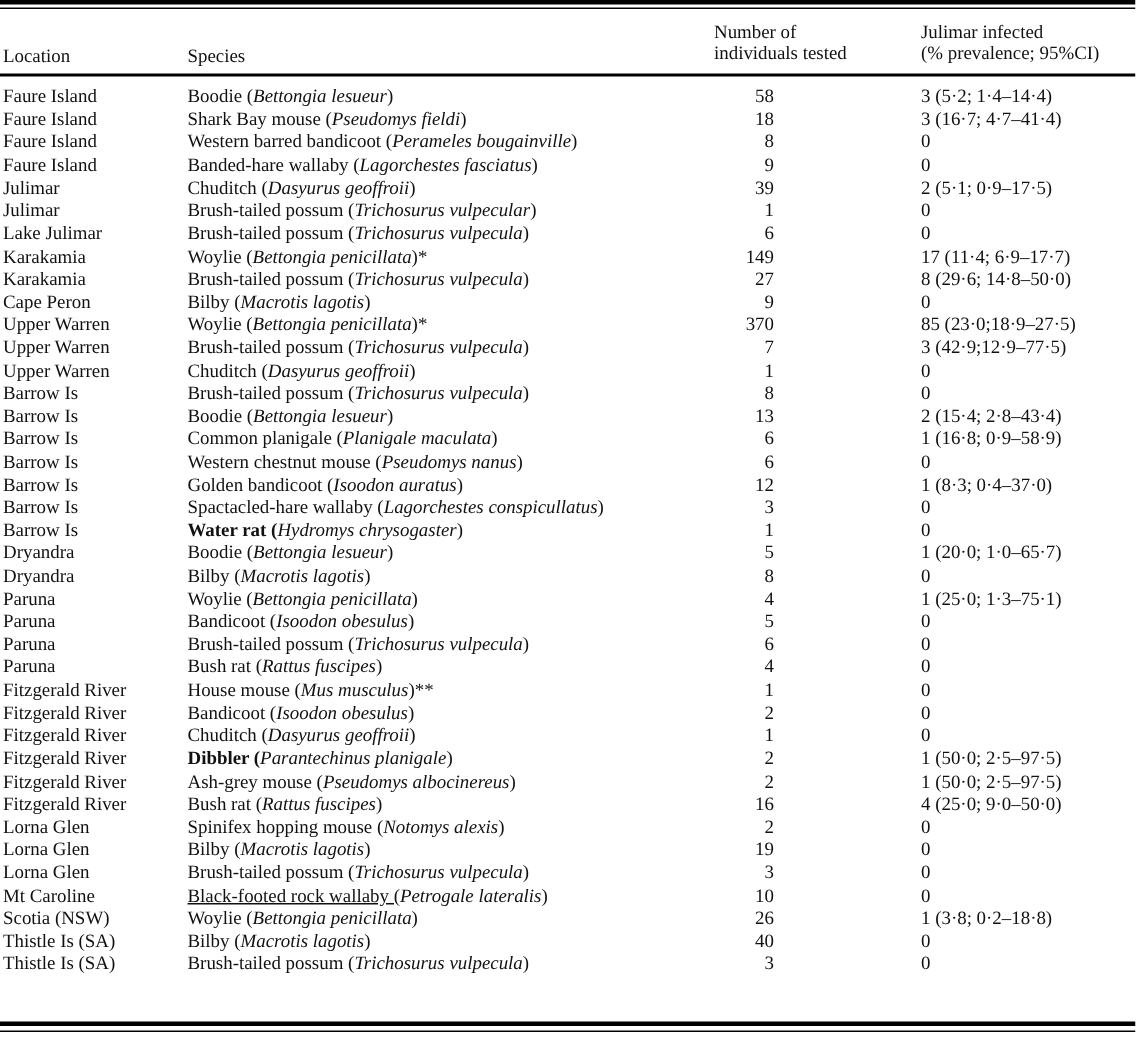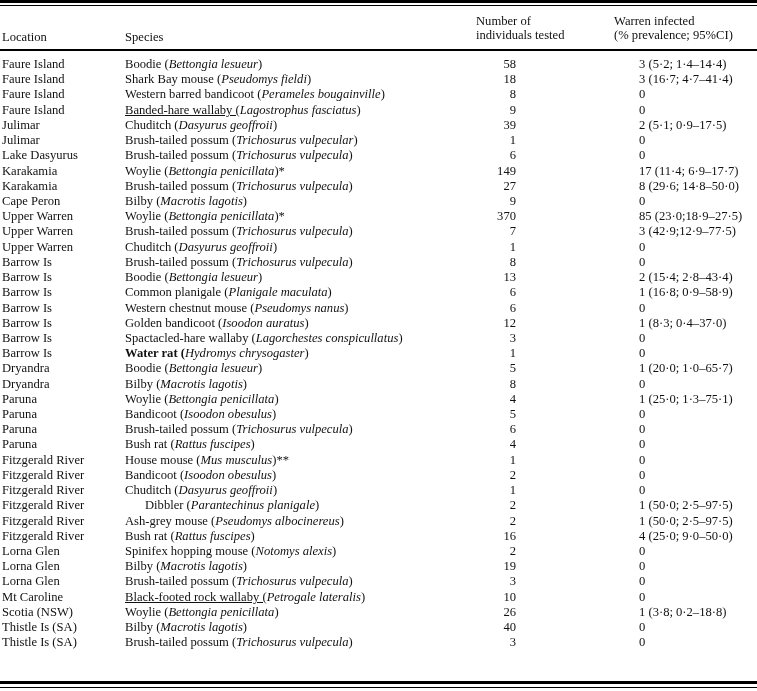--- a/index.html
+++ b/index.html
@@ -47,37 +47,37 @@
     .row {
       position: relative;
       height: 15.22px;
       line-height: 15.22px;
       white-space: nowrap;
     }
     .row span { position: absolute; top: 0; }
     .c-loc { left: 2px; }
     .c-sp { left: 125px; }
     .c-n { left: 476px; width: 40px; text-align: right; }
-    .c-inf { left: 639px; }
+    .c-inf { left: 614px; }
     .it { font-style: italic; margin-top: 14px; }
   </style>
 </head>
 <body>
 
 <div class="rule thick-top"></div>
 <div class="rule thin-top"></div>
 
 <div class="hdr loc">Location</div>
 <div class="hdr sp">Species</div>
 <div class="hdr num">
   <div>Number of</div>
   <div>individuals tested</div>
 </div>
 <div class="hdr inf">
-  <div>Warren infected</div>
+  <div>Julimar infected</div>
   <div>(% prevalence; 95%CI)</div>
 </div>
 
 <div class="rule header"></div>
 
 <div id="rows">
     <div class="row">
       <span class="c-loc">Faure Island</span>
       <span class="c-sp"><b style="font-weight: normal; position: static;">Boodie (</b><i class="it" style="position: static;">Bettongia lesueur</i><b style="font-weight: normal; position: static;">)</b></span>
       <span class="c-n">58</span>
@@ -90,38 +90,38 @@
       <span class="c-inf">3 (16·7; 4·7–41·4)</span>
     </div>
     <div class="row">
       <span class="c-loc">Faure Island</span>
       <span class="c-sp"><b style="font-weight: normal; position: static;">Western barred bandicoot (</b><i class="it" style="position: static;">Perameles bougainville</i><b style="font-weight: normal; position: static;">)</b></span>
       <span class="c-n">8</span>
       <span class="c-inf">0</span>
     </div>
     <div class="row">
       <span class="c-loc">Faure Island</span>
-      <span class="c-sp"><b style="font-weight: normal; position: static; text-decoration: underline;">Banded-hare wallaby (</b><i class="it" style="position: static;">Lagostrophus fasciatus</i><b style="font-weight: normal; position: static;">)</b></span>
+      <span class="c-sp"><b style="font-weight: normal; position: static;">Banded-hare wallaby (</b><i class="it" style="position: static;">Lagorchestes fasciatus</i><b style="font-weight: normal; position: static;">)</b></span>
       <span class="c-n">9</span>
       <span class="c-inf">0</span>
     </div>
     <div class="row">
       <span class="c-loc">Julimar</span>
       <span class="c-sp"><b style="font-weight: normal; position: static;">Chuditch (</b><i class="it" style="position: static;">Dasyurus geoffroii</i><b style="font-weight: normal; position: static;">)</b></span>
       <span class="c-n">39</span>
       <span class="c-inf">2 (5·1; 0·9–17·5)</span>
     </div>
     <div class="row">
       <span class="c-loc">Julimar</span>
       <span class="c-sp"><b style="font-weight: normal; position: static;">Brush-tailed possum (</b><i class="it" style="position: static;">Trichosurus vulpecular</i><b style="font-weight: normal; position: static;">)</b></span>
       <span class="c-n">1</span>
       <span class="c-inf">0</span>
     </div>
     <div class="row">
-      <span class="c-loc">Lake Dasyurus</span>
+      <span class="c-loc">Lake Julimar</span>
       <span class="c-sp"><b style="font-weight: normal; position: static;">Brush-tailed possum (</b><i class="it" style="position: static;">Trichosurus vulpecula</i><b style="font-weight: normal; position: static;">)</b></span>
       <span class="c-n">6</span>
       <span class="c-inf">0</span>
     </div>
     <div class="row">
       <span class="c-loc">Karakamia</span>
       <span class="c-sp"><b style="font-weight: normal; position: static;">Woylie (</b><i class="it" style="position: static;">Bettongia penicillata</i><b style="font-weight: normal; position: static;">)*</b></span>
       <span class="c-n">149</span>
       <span class="c-inf">17 (11·4; 6·9–17·7)</span>
     </div>
@@ -246,21 +246,21 @@
       <span class="c-inf">0</span>
     </div>
     <div class="row">
       <span class="c-loc">Fitzgerald River</span>
       <span class="c-sp"><b style="font-weight: normal; position: static;">Chuditch (</b><i class="it" style="position: static;">Dasyurus geoffroii</i><b style="font-weight: normal; position: static;">)</b></span>
       <span class="c-n">1</span>
       <span class="c-inf">0</span>
     </div>
     <div class="row">
       <span class="c-loc">Fitzgerald River</span>
-      <span class="c-sp"><b style="font-weight: normal; position: static; margin-left: 20px;">Dibbler (</b><i class="it" style="position: static;">Parantechinus planigale</i><b style="font-weight: normal; position: static;">)</b></span>
+      <span class="c-sp"><b style="font-weight: bold; position: static;">Dibbler (</b><i class="it" style="position: static;">Parantechinus planigale</i><b style="font-weight: normal; position: static;">)</b></span>
       <span class="c-n">2</span>
       <span class="c-inf">1 (50·0; 2·5–97·5)</span>
     </div>
     <div class="row">
       <span class="c-loc">Fitzgerald River</span>
       <span class="c-sp"><b style="font-weight: normal; position: static;">Ash-grey mouse (</b><i class="it" style="position: static;">Pseudomys albocinereus</i><b style="font-weight: normal; position: static;">)</b></span>
       <span class="c-n">2</span>
       <span class="c-inf">1 (50·0; 2·5–97·5)</span>
     </div>
     <div class="row">

